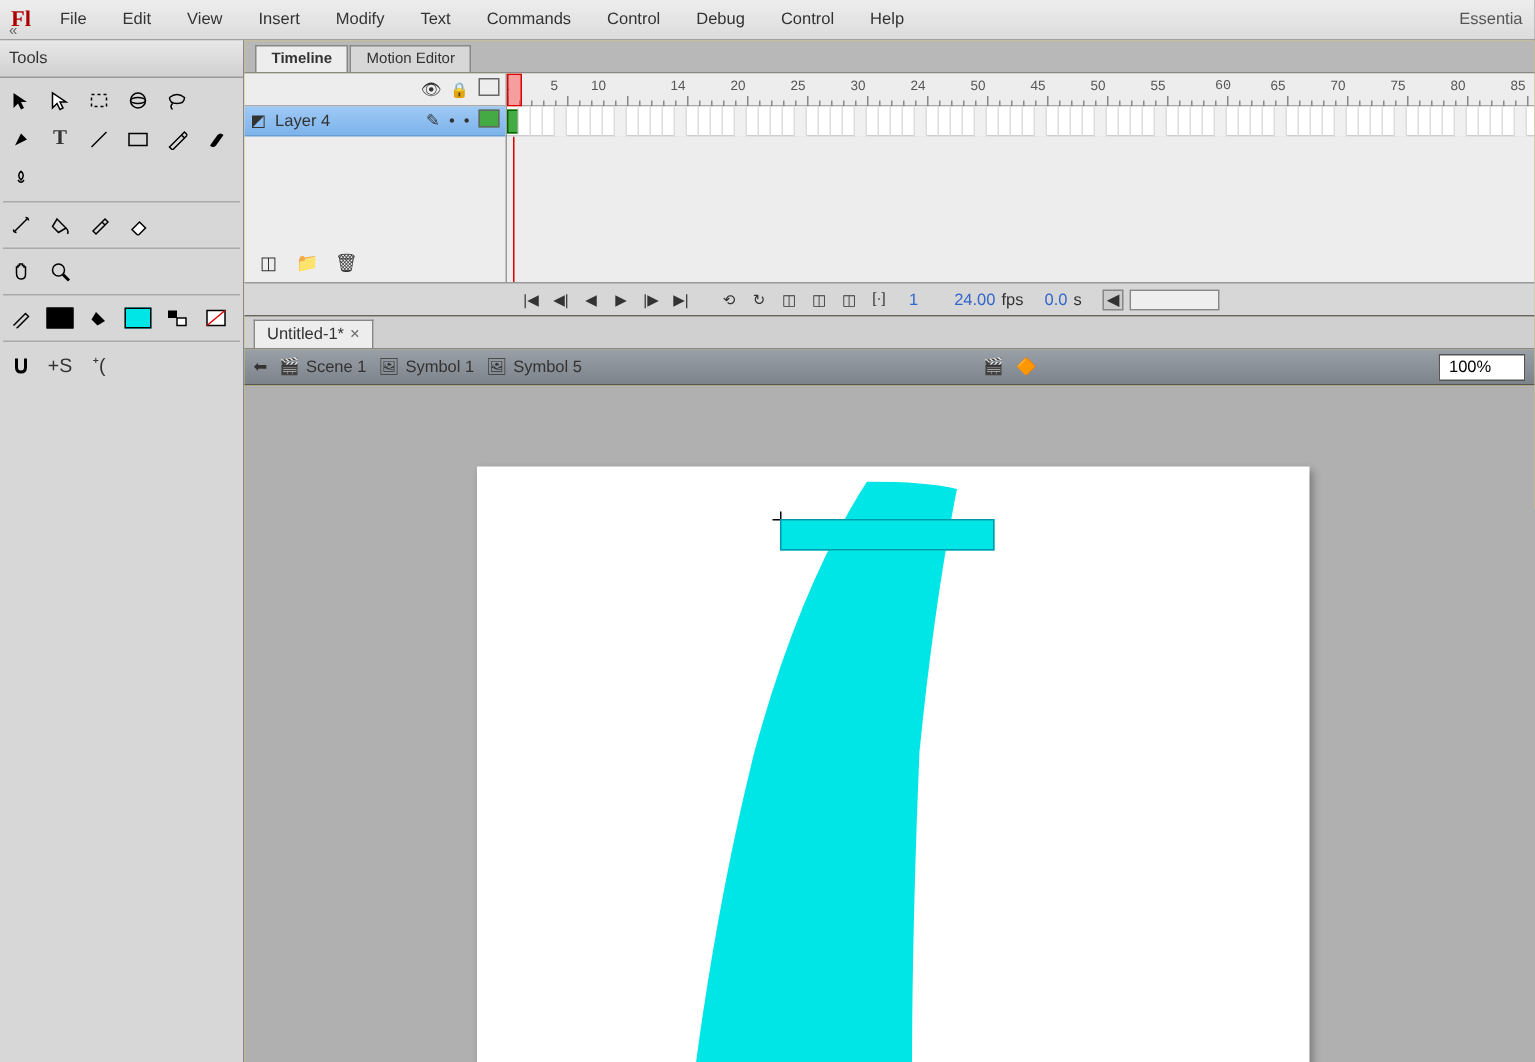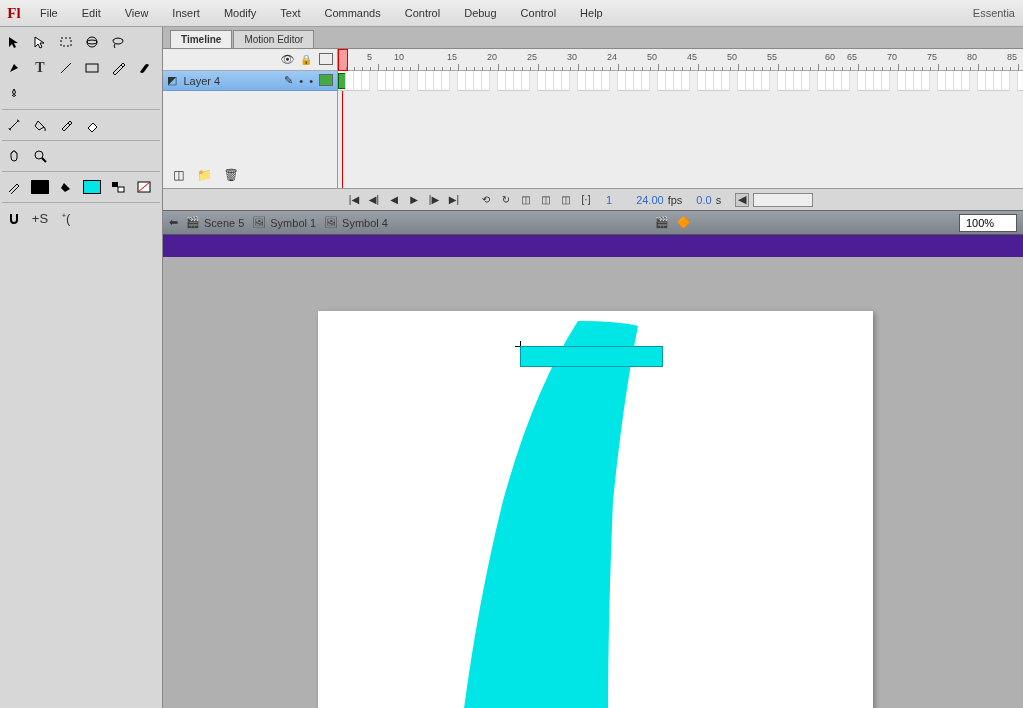--- a/index.html
+++ b/index.html
@@ -8,21 +8,21 @@
 .logo{width:28px;height:27px;display:flex;align-items:center;justify-content:center;font-weight:bold;font-size:15px;color:#a00;font-family:Georgia,serif}
 .menu-item{padding:0 12px;height:27px;display:flex;align-items:center;cursor:pointer}
 .essential{margin-left:auto;padding:0 8px;color:#555}
 .left-panel{position:absolute;left:0;top:27px;width:163px;height:681px;background:#d7d7d7;border-right:1px solid #888}
 .tools-header{height:25px;background:linear-gradient(#e8e8e8,#d0d0d0);border-bottom:1px solid #999;padding:0 6px;display:flex;align-items:center;font-weight:normal;position:relative}
 .tools-header:before{content:"«";position:absolute;left:6px;top:-12px;font-size:10px;color:#666}
 .tool-grid{padding:4px 2px;display:flex;flex-wrap:wrap;gap:2px}
 .tool{width:24px;height:22px;display:flex;align-items:center;justify-content:center;cursor:pointer;border:1px solid transparent}
 .tool-divider{width:100%;height:1px;background:#aaa;margin:2px 0}
 .swatch{width:18px;height:14px;border:1px solid #000;display:inline-block}
-.main{position:absolute;left:163px;top:27px;width:860px;height:681px;background:#4c1d95}
+.main{position:absolute;left:163px;top:27px;width:860px;height:681px;background:#fde047}
 .timeline-tabs{height:22px;display:flex;background:#b8b8b8;border-bottom:1px solid #888;padding-left:7px;align-items:flex-end}
 .tab{padding:3px 10px;background:#d7d7d7;border:1px solid #888;border-bottom:none;margin-right:1px;cursor:pointer;font-size:10px}
 .tab.active{background:#ededed;font-weight:bold}
 .timeline-panel{height:162px;background:#ededed;border-bottom:1px solid #666;position:relative}
 .layer-area{position:absolute;left:0;top:0;width:175px;height:140px;border-right:1px solid #999}
 .layer-header{height:22px;border-bottom:1px solid #aaa;display:flex;align-items:center;justify-content:flex-end;padding-right:4px;gap:6px}
 .layer-row{height:20px;background:linear-gradient(#9ec9f5,#7db3eb);border-bottom:1px solid #6a9bd4;display:flex;align-items:center;padding:0 4px;gap:6px;font-size:10px}
 .frame-area{position:absolute;left:175px;top:0;right:0;height:140px;overflow:hidden}
 .ruler{height:22px;border-bottom:1px solid #aaa;position:relative;background:#ededed}
 .ruler-num{position:absolute;top:3px;font-size:9px;color:#555}
@@ -63,20 +63,21 @@
   <div class="menu-item">Text</div>
   <div class="menu-item">Commands</div>
   <div class="menu-item">Control</div>
   <div class="menu-item">Debug</div>
   <div class="menu-item">Control</div>
   <div class="menu-item">Help</div>
   <div class="essential">Essentia</div>
 </div>
 
 <div class="left-panel">
+  <div class="tools-header">Tools</div>
   <div class="tool-grid">
     <div class="tool">
         <svg width="14" height="14">
           <path d="M2 2 L2 12 L5 9 L7 13 L9 12 L7 8 L11 8 Z" fill="#000"></path>
         </svg>
       </div>
     <div class="tool">
         <svg width="14" height="14">
           <path d="M2 2 L2 12 L5 9 L7 13 L9 12 L7 8 L11 8 Z" fill="#fff" stroke="#000"></path>
         </svg>
@@ -228,30 +229,30 @@
         <span>•</span>
         <span>•</span>
         <span><span class="mini-icon" style="background:#4a4"></span></span>
       </div>
     </div>
     <div class="frame-area">
       <div class="ruler" id="ruler">
           <div class="ruler-num" style="left: -3px;">1</div>
           <div class="ruler-num" style="left: 29px;">5</div>
           <div class="ruler-num" style="left: 56px;">10</div>
-          <div class="ruler-num" style="left: 109px;">15</div>
+          <div class="ruler-num" style="left: 109px;">14</div>
           <div class="ruler-num" style="left: 149px;">20</div>
           <div class="ruler-num" style="left: 189px;">25</div>
           <div class="ruler-num" style="left: 229px;">30</div>
           <div class="ruler-num" style="left: 269px;">24</div>
           <div class="ruler-num" style="left: 309px;">50</div>
           <div class="ruler-num" style="left: 349px;">45</div>
           <div class="ruler-num" style="left: 389px;">50</div>
           <div class="ruler-num" style="left: 429px;">55</div>
-          <div class="ruler-num" style="left: 487px;">60</div>
+          <div class="ruler-num" style="left: 472px; font-family: Liberation Mono, monospace;">60</div>
           <div class="ruler-num" style="left: 509px;">65</div>
           <div class="ruler-num" style="left: 549px;">70</div>
           <div class="ruler-num" style="left: 589px;">75</div>
           <div class="ruler-num" style="left: 629px;">80</div>
           <div class="ruler-num" style="left: 669px;">85</div>
           <div class="ruler-tick" style="left: 0px;"></div>
           <div class="ruler-tick" style="left: 8px; height: 4px; top: 18px;"></div>
           <div class="ruler-tick" style="left: 16px; height: 4px; top: 18px;"></div>
           <div class="ruler-tick" style="left: 24px; height: 4px; top: 18px;"></div>
           <div class="ruler-tick" style="left: 32px; height: 4px; top: 18px;"></div>
@@ -452,34 +453,40 @@
       <span style="color:#36c;margin-left:8px">1</span>
       <span style="color:#36c;margin-left:20px">24.00</span>
       <span>fps</span>
       <span style="color:#36c;margin-left:10px">0.0</span>
       <span>s</span>
       <div style="margin-left:10px;width:14px;height:14px;background:#ccc;border:1px solid #888;display:flex;align-items:center;justify-content:center">◀</div>
       <div style="width:60px;height:14px;background:#eee;border:1px solid #888"></div>
     </div>
   </div>
 
+  <div class="doc-tabs">
+    <div class="doc-tab">
+      <span>Untitled-1*</span>
+      <span style="color:#666">×</span>
+    </div>
+  </div>
 
   <div class="breadcrumb">
     <span style="cursor:pointer">⬅</span>
     <span class="bc-item">
       <span>🎬</span>
-      <span>Scene 5</span>
+      <span>Scene 1</span>
     </span>
     <span class="bc-item">
       <span>🖼</span>
       <span>Symbol 1</span>
     </span>
     <span class="bc-item">
       <span>🖼</span>
-      <span>Symbol 4</span>
+      <span>Symbol 5</span>
     </span>
     <span style="margin-left:auto;color:#fff">🎬</span>
     <span style="color:#fff">🔶</span>
     <input class="zoom-box" value="100%" style="">
   </div>
 
   <div class="stage-area">
     <div class="stage">
       <svg class="shape" style="left:140px;top:10px" width="190" height="400">
         <path d="M120 0 Q160 0 180 5 Q165 80 155 180 Q150 300 150 395 L5 395 Q20 280 45 180 Q75 70 120 0 Z" fill="#00e6e6"></path>

